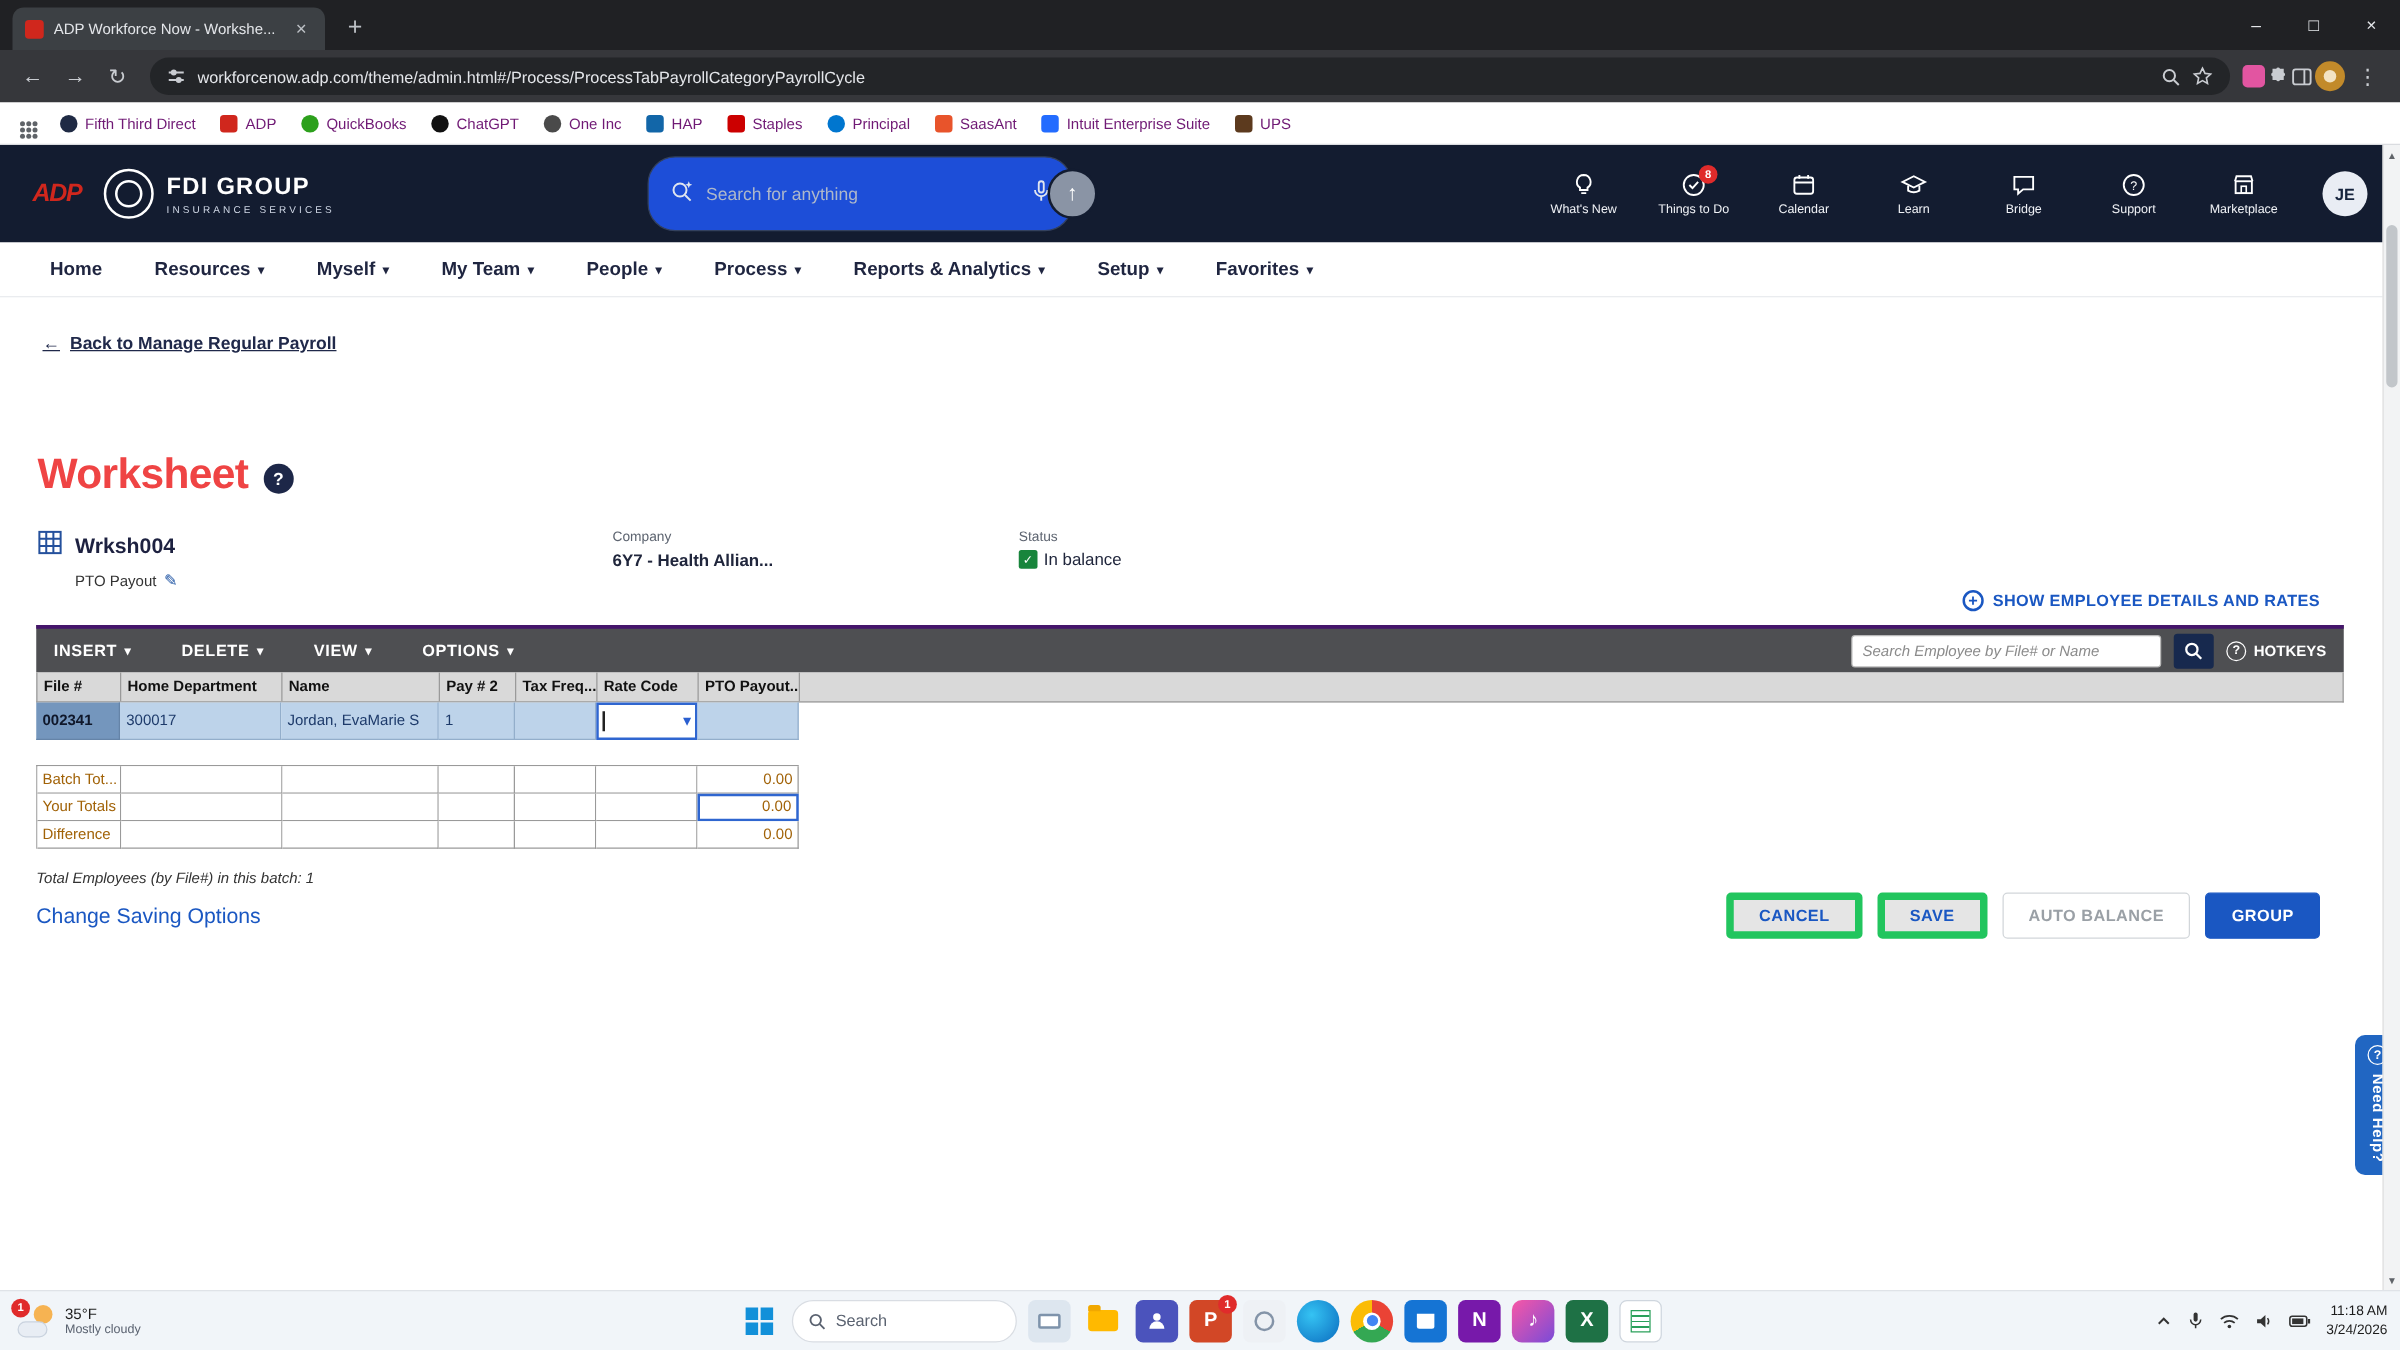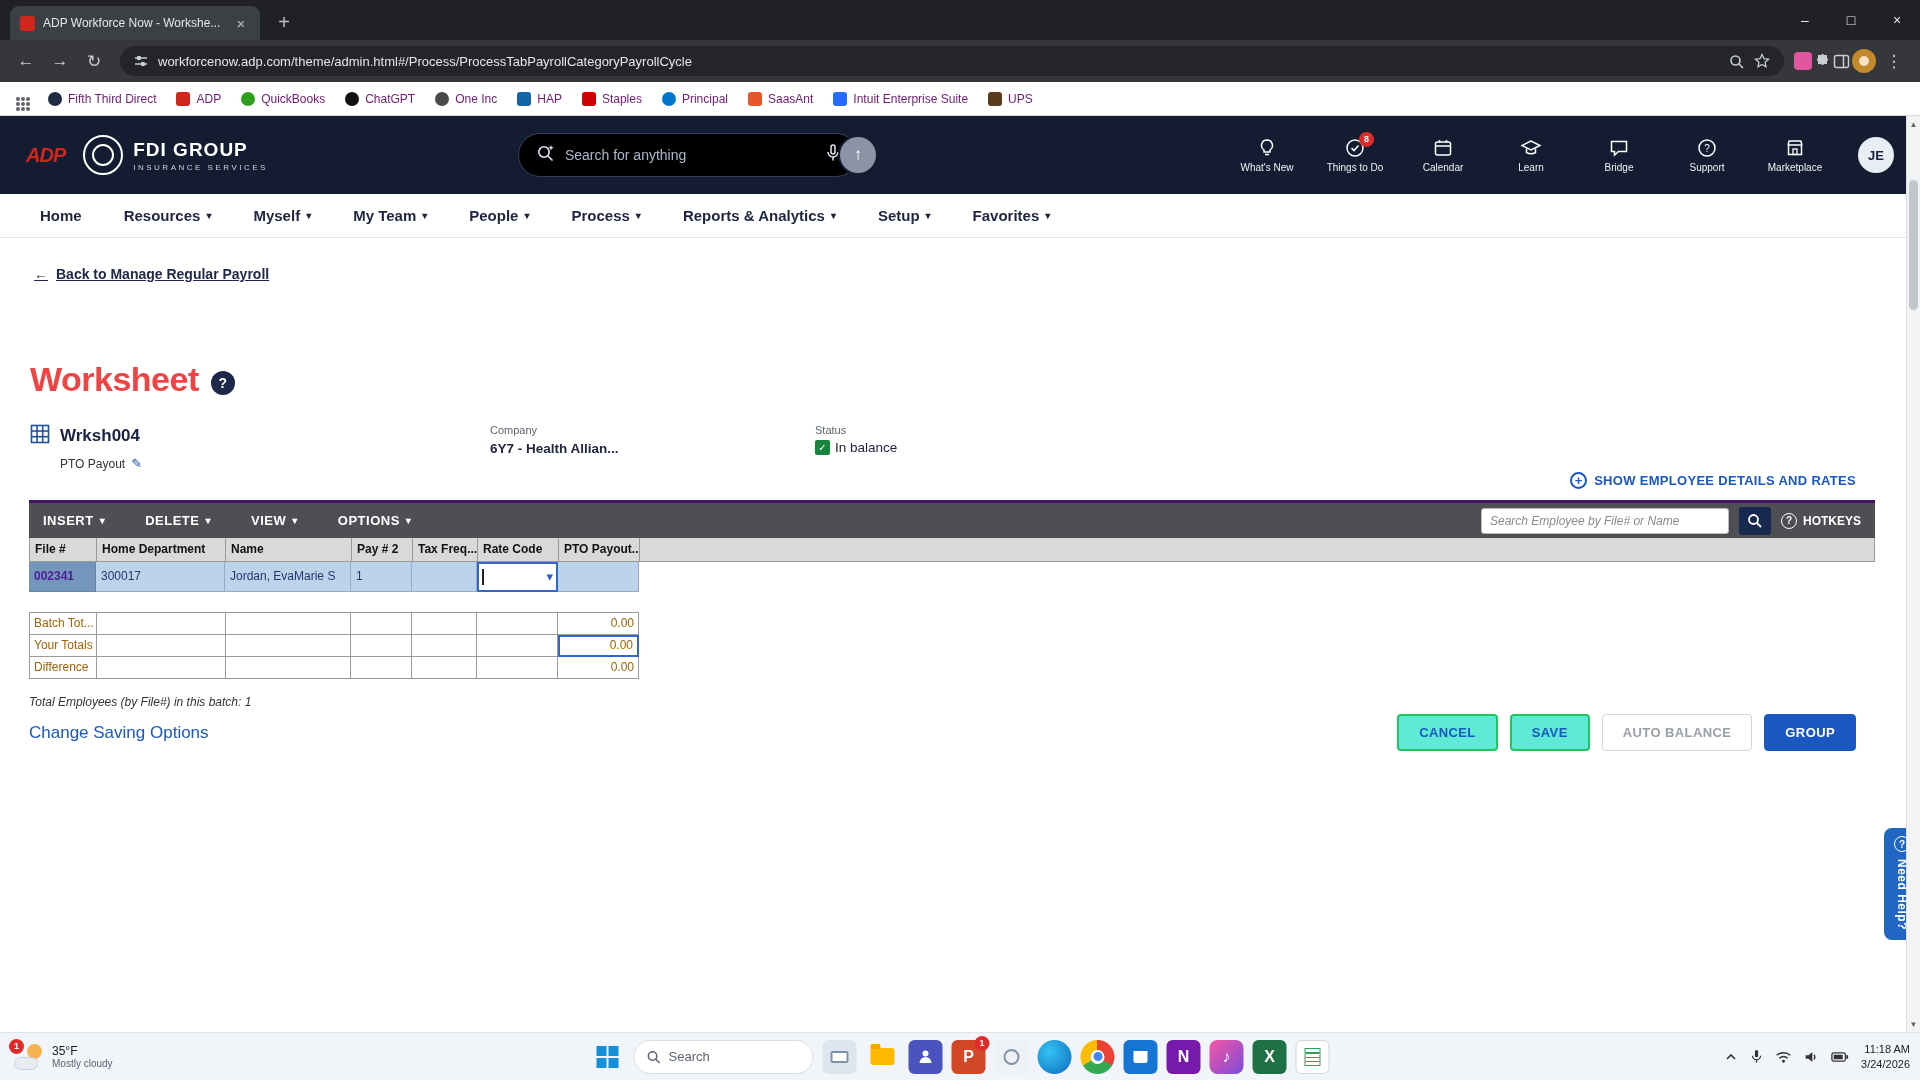--- a/index.html
+++ b/index.html
@@ -40,21 +40,21 @@
 
   
   .adp-header { height:78px; background:#131c30; display:flex; align-items:center; padding:0 26px; color:#fff; }
   .adp-logo { color:#d0271d; font-weight:bold; font-style:italic; font-size:20px; letter-spacing:-1px; }
   .brand { display:flex; align-items:center; gap:10px; margin-left:18px; }
   .brand-circle { width:40px; height:40px; border:2px solid #fff; border-radius:50%; position:relative; }
   .brand-circle:after { content:""; position:absolute; inset:7px; border:2px solid #fff; border-radius:50%; }
   .brand-l1 { font-size:19px; font-weight:bold; letter-spacing:1px; }
   .brand-l2 { font-size:8px; letter-spacing:2.5px; color:#cdd5e3; margin-top:2px; }
   .adp-search { margin-left:250px; display:flex; align-items:center; }
-  .adp-search-pill { width:340px; height:44px; background:#000000; border:1px solid #33415e; border-radius:22px; display:flex; align-items:center; gap:10px; padding:0 16px; }
+  .adp-search-pill { width:340px; height:60px; background:#1d4ed8; border:1px solid #33415e; border-radius:22px; display:flex; align-items:center; gap:10px; padding:0 16px; }
   .adp-search-pill input { flex:1; background:transparent; border:none; outline:none; color:#dfe5ef; font-size:14px; font-family:inherit; }
   .adp-search-pill input::placeholder { color:#aeb8ca; }
   .send-btn { width:40px; height:40px; border-radius:50%; background:#8a94a5; display:flex; align-items:center; justify-content:center; color:#fff; font-size:17px; margin-left:-20px; border:2px solid #131c30; }
   .hdr-actions { margin-left:auto; display:flex; align-items:center; gap:26px; }
   .hdr-item { display:flex; flex-direction:column; align-items:center; gap:4px; font-size:10px; color:#f0f2f6; cursor:pointer; position:relative; width:62px; text-align:center; }
   .hdr-item svg { display:block; }
   .badge-red { position:absolute; top:-6px; right:12px; background:#e02b2b; color:#fff; border-radius:50%; min-width:15px; height:15px; font-size:9px; display:flex; align-items:center; justify-content:center; font-weight:bold; }
   .avatar-je { width:36px; height:36px; border-radius:50%; background:#e9edf4; color:#16243d; font-weight:bold; font-size:13px; display:flex; align-items:center; justify-content:center; margin-left:6px; }
 
   
@@ -94,38 +94,38 @@
   .tb-hotkeys { display:flex; align-items:center; gap:6px; color:#fff; font-weight:bold; font-size:12px; cursor:pointer; }
   .q-circ { width:16px; height:16px; border:1.5px solid #fff; border-radius:50%; font-size:10px; display:flex; align-items:center; justify-content:center; font-weight:bold; }
 
   .grid-head { display:flex; border:1px solid #9a9a9a; border-top:none; background:#d9d9d9; height:24px; }
   .gh { font-size:12px; font-weight:bold; color:#111; padding:0 5px; line-height:22px; border-right:1px solid #9a9a9a; white-space:nowrap; overflow:hidden; }
   .gh-fill { flex:1; border-right:none; }
   .c-file{width:67px}.c-dept{width:129px}.c-name{width:126px}.c-pay{width:61px}.c-tax{width:65px}.c-rate{width:81px}.c-pto{width:81px}
 
   .grid-row { display:flex; height:30px; width:610px; }
   .gc { font-size:12px; color:#1d3a6a; background:#bdd3ea; border-right:1px solid #93aecb; border-bottom:1px solid #93aecb; padding:0 5px; line-height:28px; white-space:nowrap; overflow:hidden; }
-  .gc-file { background:#7496bd; color:#4c1d95; border-color:#6584a8; font-weight:bold; }
+  .gc-file { background:#7496bd; color:#0f172a; border-color:#6584a8; font-weight:bold; }
   .gc-rate { background:#fff; border:2px solid #2f66d0; display:flex; align-items:center; justify-content:space-between; padding:0 3px; }
   .cursor-bar { width:1.5px; height:16px; background:#222; }
   .dd-caret { color:#2a5fd0; font-size:13px; }
 
   .totals { margin-top:20px; width:610px; border-top:1px solid #9a9a9a; border-left:1px solid #9a9a9a; }
   .t-row { display:flex; height:22px; }
   .tc { background:#fff; border-right:1px solid #9a9a9a; border-bottom:1px solid #9a9a9a; font-size:12px; color:#a16207; padding:0 4px; line-height:20px; white-space:nowrap; overflow:hidden; }
   .tc-val { text-align:right; }
   .tc-focus { border:2px solid #2f66d0; line-height:17px; }
 
   .batch-note { margin-top:16px; font-size:12px; font-style:italic; color:#333; }
 
   .bottom-row { position:absolute; top:476px; left:29px; right:64px; display:flex; justify-content:space-between; align-items:center; }
   .csl { color:#1a57c2; font-size:17px; cursor:pointer; }
   .btns { display:flex; gap:12px; }
   .btn { height:37px; padding:0 20px; border-radius:4px; font-size:13px; font-weight:bold; letter-spacing:0.4px; font-family:inherit; cursor:pointer; }
-  .btn-sec { background:#5eead4; color:#1a57c2; border:2px solid #22c55e; }
+  .btn-sec { background:#e5e5e5; color:#1a57c2; border:6px solid #22c55e; }
   .btn-dis { background:#fff; color:#9aa0a6; border:1px solid #d2d6da; }
   .btn-pri { background:#1a57c2; color:#fff; border:1px solid #1a57c2; }
 
   .need-help { position:absolute; top:590px; right:0; width:36px; height:112px; background:#2166c2; border-radius:8px 0 0 8px; display:flex; flex-direction:column; align-items:center; padding-top:8px; gap:7px; color:#fff; cursor:pointer; }
   .nh-q { width:16px; height:16px; border:1.5px solid #fff; border-radius:50%; font-size:10px; font-weight:bold; display:flex; align-items:center; justify-content:center; }
   .nh-text { writing-mode:vertical-rl; font-size:12px; font-weight:bold; letter-spacing:0.5px; }
 
   
   .scrollbar { position:absolute; top:0; right:0; bottom:0; width:14px; background:#f2f3f4; border-left:1px solid #e0e0e0; }
   .sb-arrow { height:16px; display:flex; align-items:center; justify-content:center; color:#606469; font-size:8px; }

